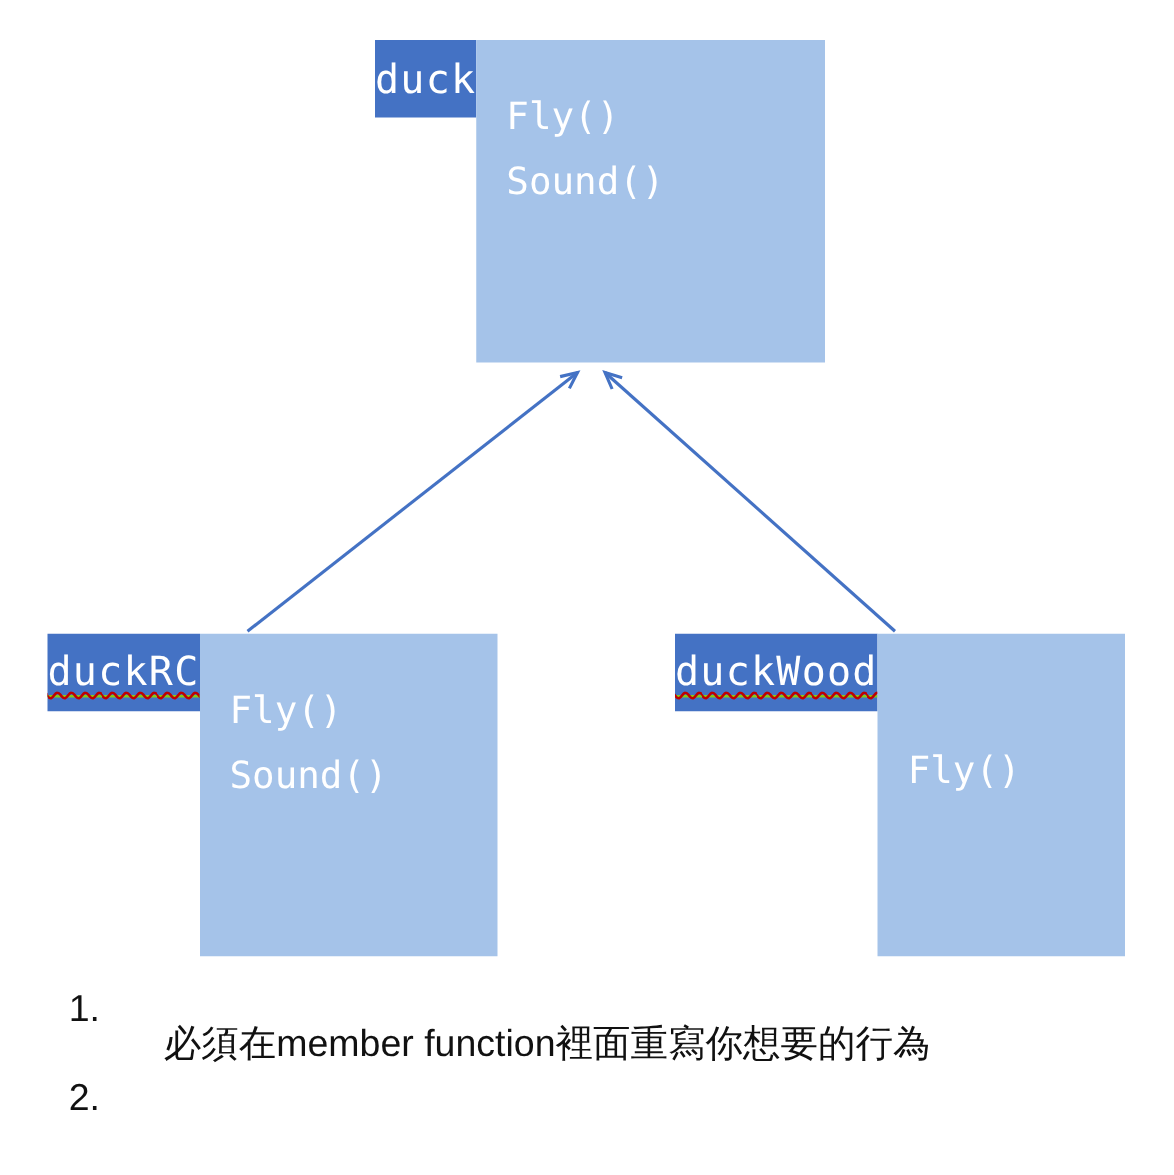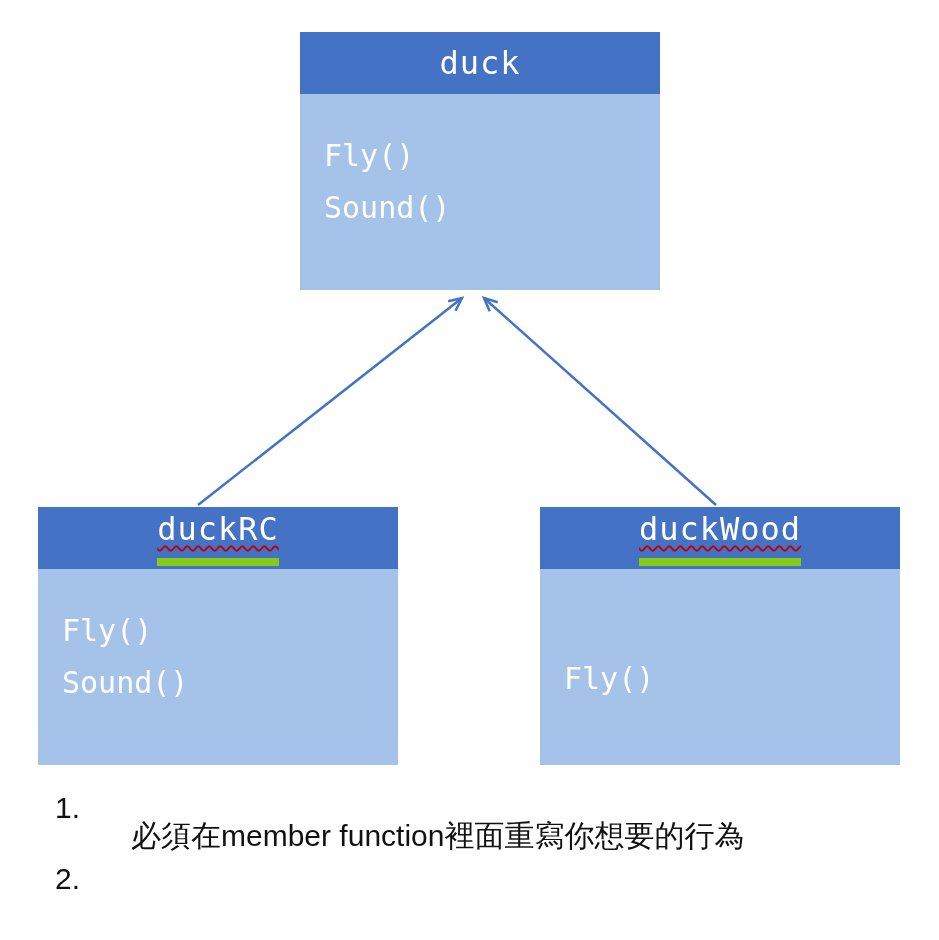--- a/index.html
+++ b/index.html
@@ -19,21 +19,21 @@
     position: absolute;
     left: 0;
     top: 0;
     width: 939px;
     height: 940px;
     pointer-events: none;
   }
   .class-box {
     position: absolute;
     display: flex;
-    flex-direction: column;
+    flex-direction: row;
   }
   .class-header {
     height: 62px;
     flex: 0 0 62px;
     display: flex;
     align-items: center;
     justify-content: center;
     color: #ffffff;
     font-family: "DejaVu Sans Mono", "Liberation Mono", monospace;
     font-size: 32px;
@@ -45,22 +45,22 @@
     font-family: "DejaVu Sans Mono", "Liberation Mono", monospace;
     font-size: 30px;
     line-height: 52px;
     padding: 36px 0 0 24px;
     box-sizing: border-box;
   }
   .class-body.single {
     padding-top: 84px;
   }
   .u-line {
-    border-bottom: 8px solid #84cc16;
-    padding-bottom: 10px;
+    border-bottom: 2px solid #84cc16;
+    padding-bottom: 0;
   }
   .u-squiggle {
     text-decoration: underline;
     text-decoration-style: wavy;
     text-decoration-color: #c00000;
     text-decoration-thickness: 1.5px;
     text-underline-offset: 5px;
   }
   .notes {
     position: absolute;

